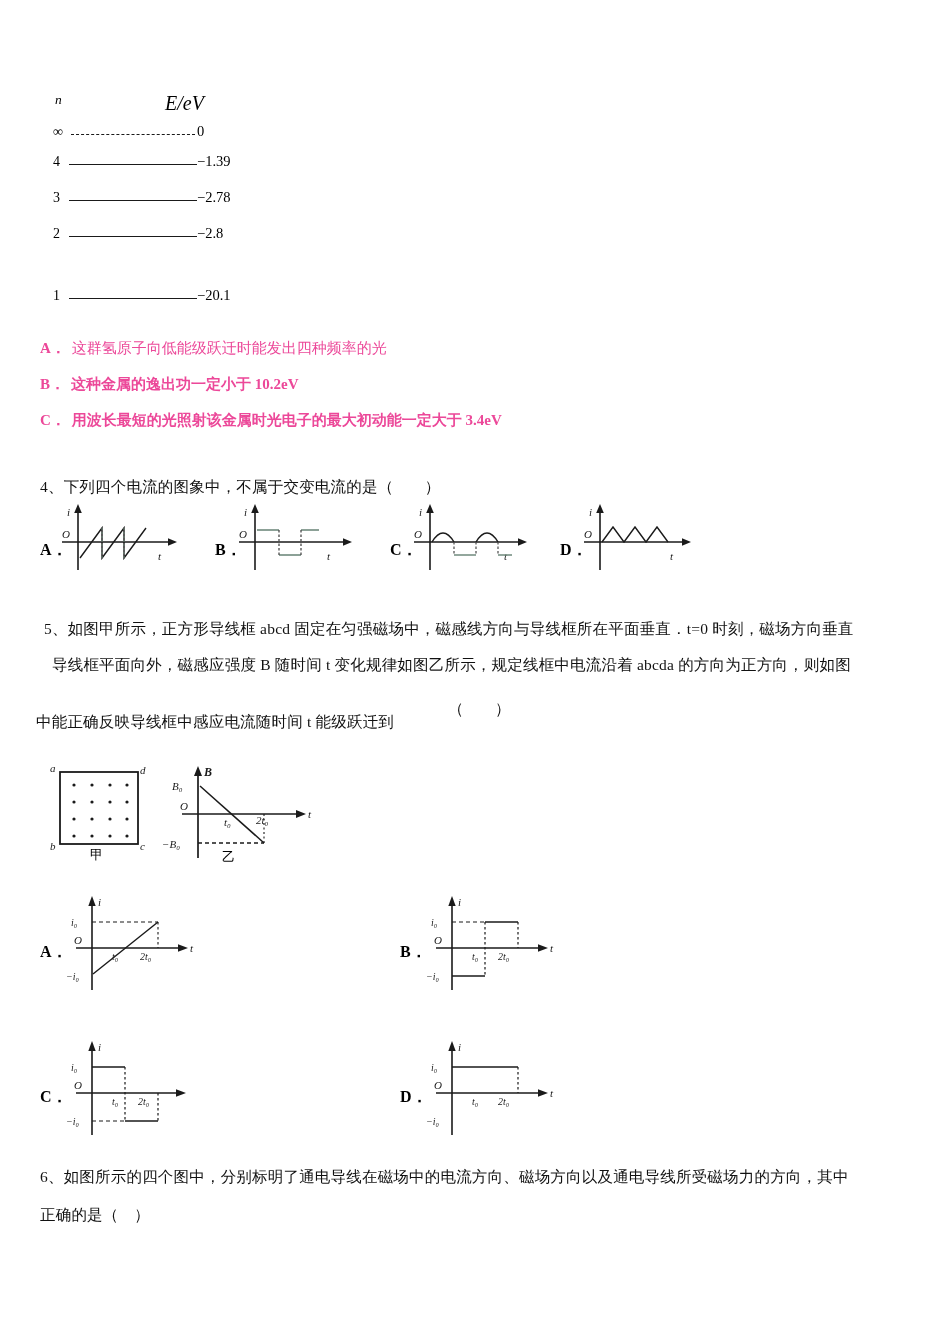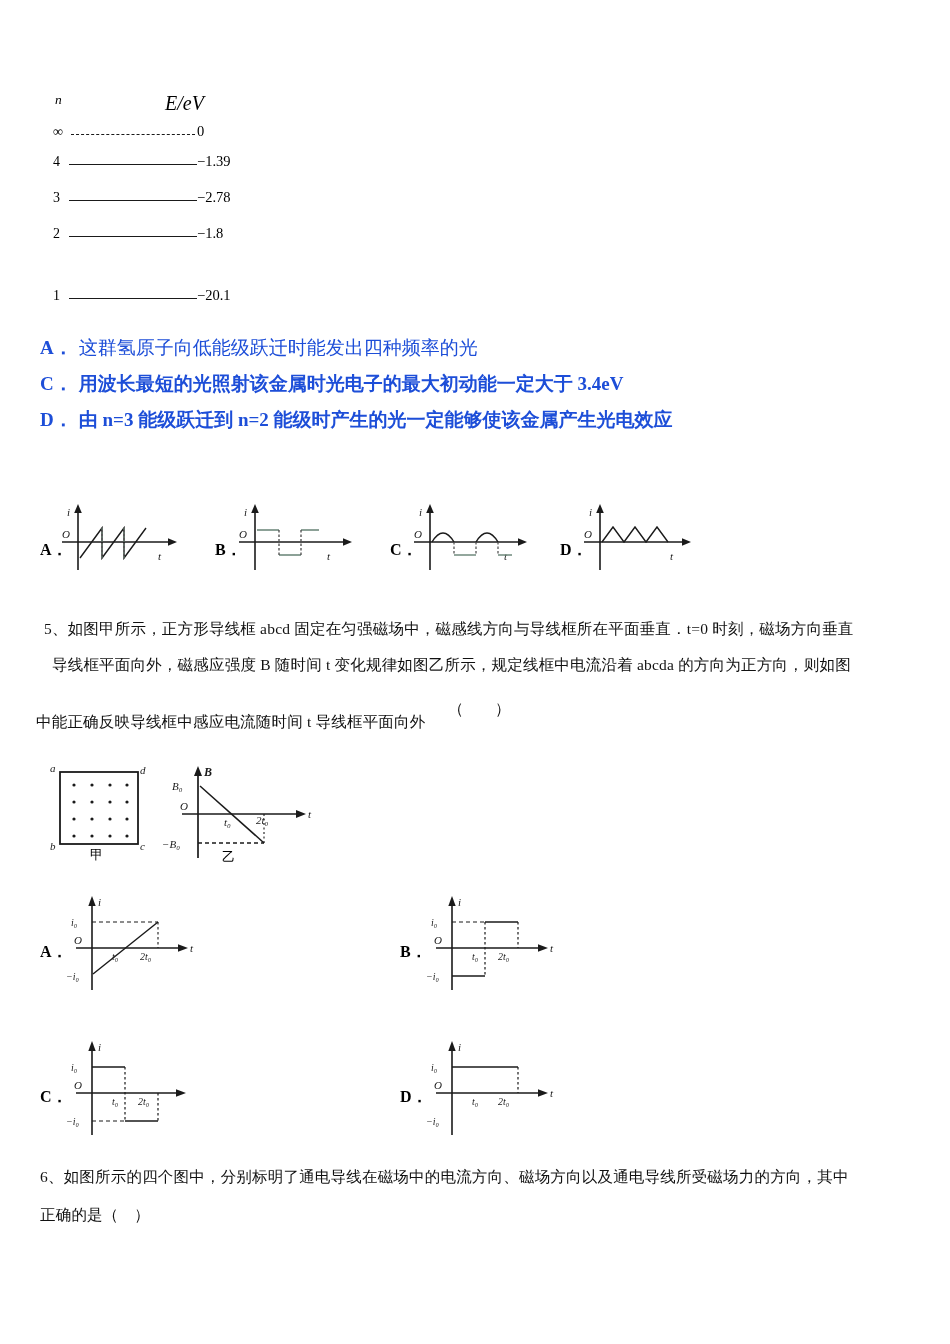--- a/index.html
+++ b/index.html
@@ -23,23 +23,23 @@
   }
 
   
   .qtext {
     font-size: 15.5px;
     line-height: 34px;
     color: #111;
     letter-spacing: 0.2px;
   }
   .opt-line {
-    font-size: 19px;
+    font-size: 15px;
     line-height: 36px;
-    color: #1d4ed8;
+    color: #ec4899;
   }
   .opt-label {
     font-weight: bold;
     font-family: "Liberation Serif", serif;
     margin-right: 6px;
   }
   .bold {
     font-weight: bold;
   }
 
@@ -149,42 +149,43 @@
 
     <div class="el-row" style="top:98px;">
       <span class="el-n">3</span>
       <div class="el-line"></div>
       <span class="el-val">−2.78</span>
     </div>
 
     <div class="el-row" style="top:134px;">
       <span class="el-n">2</span>
       <div class="el-line"></div>
-      <span class="el-val">−1.8</span>
+      <span class="el-val">−2.8</span>
     </div>
 
     <div class="el-row" style="top:196px;">
       <span class="el-n">1</span>
       <div class="el-line"></div>
       <span class="el-val">−20.1</span>
     </div>
   </div>
 
   <div style="position:absolute;left:40px;top:330px;width:880px;">
     <div class="opt-line">
       <span class="opt-label">A．</span><span>这群氢原子向低能级跃迁时能发出四种频率的光</span>
     </div>
     <div class="opt-line">
+      <span class="opt-label">B．</span><span class="bold">这种金属的逸出功一定小于 10.2eV</span>
+    </div>
+    <div class="opt-line">
       <span class="opt-label">C．</span><span class="bold">用波长最短的光照射该金属时光电子的最大初动能一定大于 3.4eV</span>
     </div>
-    <div class="opt-line">
-      <span class="opt-label">D．</span><span class="bold">由 n=3 能级跃迁到 n=2 能级时产生的光一定能够使该金属产生光电效应</span>
-    </div>
-  </div>
-
+  </div>
+
+  <div class="qtext" style="position:absolute;left:40px;top:470px;width:880px;">4、下列四个电流的图象中，不属于交变电流的是（　　）</div>
 
   <div class="mini" style="left:40px;top:500px;">
     <span class="optrow" style="left:0;top:40px;position:absolute;">A．</span>
     <svg width="150" height="72">
       <line x1="38" y1="8" x2="38" y2="70" stroke="#1a1a1a" stroke-width="1.6"></line>
       <polygon points="38,4 34.2,13 41.8,13" fill="#1a1a1a"></polygon>
       <line x1="22" y1="42" x2="132" y2="42" stroke="#1a1a1a" stroke-width="1.6"></line>
       <polygon points="137,42 128,38.2 128,45.8" fill="#1a1a1a"></polygon>
       <text x="27" y="16" font-size="11" font-style="italic">i</text>
       <text x="22" y="38" font-size="11" font-style="italic">O</text>
@@ -243,21 +244,21 @@
       <polygon points="131,42 122,38.2 122,45.8" fill="#1a1a1a"></polygon>
       <text x="29" y="16" font-size="11" font-style="italic">i</text>
       <text x="24" y="38" font-size="11" font-style="italic">O</text>
       <text x="110" y="60" font-size="11" font-style="italic">t</text>
       <path d="M42 42 L53 27 L64 42 L75 27 L86 42 L97 27 L108 42" fill="none" stroke="#1a1a1a" stroke-width="1.4"></path>
     </svg>
   </div>
 
   <div class="qtext" style="position:absolute;left:44px;top:612px;width:890px;">5、如图甲所示，正方形导线框 abcd 固定在匀强磁场中，磁感线方向与导线框所在平面垂直．t=0 时刻，磁场方向垂直</div>
   <div class="qtext" style="position:absolute;left:36px;top:648px;width:890px;margin-left:16px;">导线框平面向外，磁感应强度 B 随时间 t 变化规律如图乙所示，规定线框中电流沿着 abcda 的方向为正方向，则如图</div>
-  <div class="qtext" style="position:absolute;left:36px;top:705px;width:560px;">中能正确反映导线框中感应电流随时间 t 导线框平面向外</div>
+  <div class="qtext" style="position:absolute;left:36px;top:705px;width:560px;">中能正确反映导线框中感应电流随时间 t 能级跃迁到</div>
   <div class="qtext" style="position:absolute;left:448px;top:692px;">（　　）</div>
 
   <div id="fig-jia">
     <svg width="118" height="112">
       <rect x="18" y="14" width="78" height="72" fill="none" stroke="#1a1a1a" stroke-width="1.8"></rect>
       <text x="8" y="14" font-size="11" font-style="italic">a</text>
       <text x="98" y="16" font-size="11" font-style="italic">d</text>
       <text x="8" y="92" font-size="11" font-style="italic">b</text>
       <text x="98" y="92" font-size="11" font-style="italic">c</text>
       <g fill="#1a1a1a">

